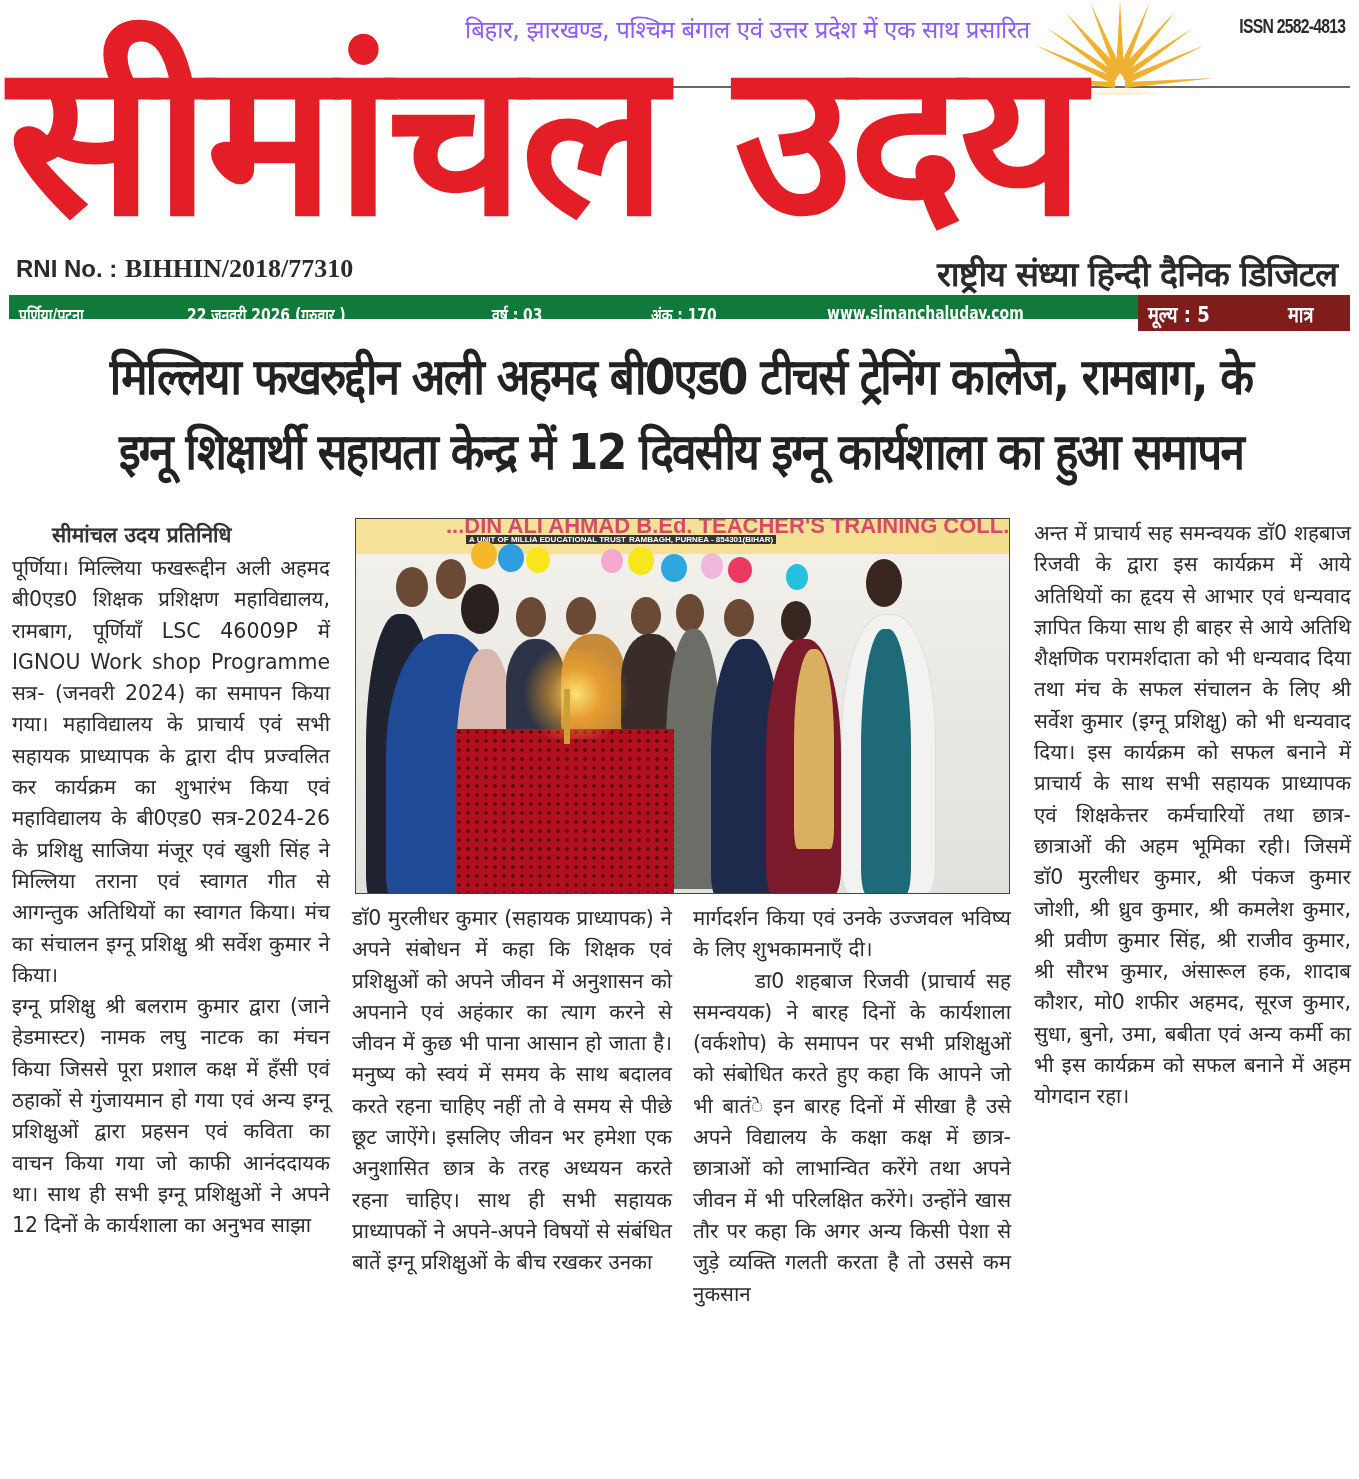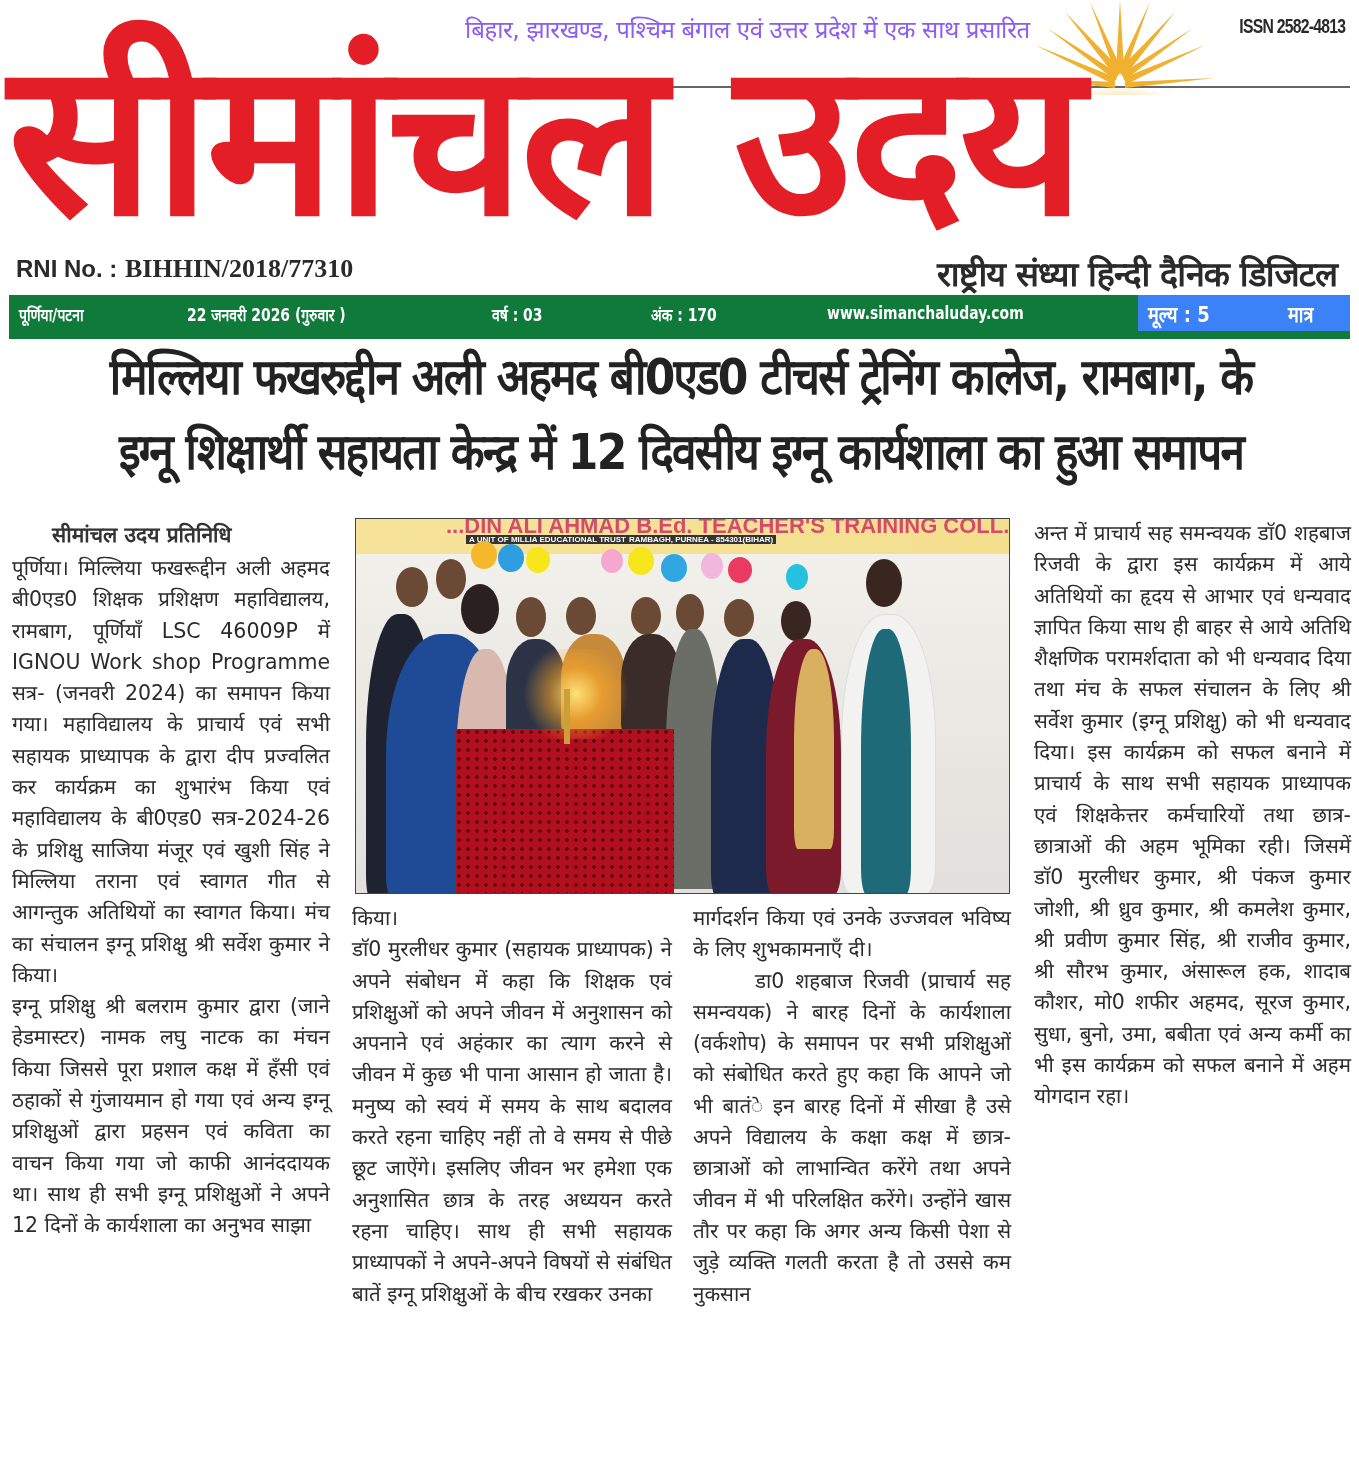--- a/index.html
+++ b/index.html
@@ -36,27 +36,27 @@
   .rni .lbl { font-family: "Liberation Sans", sans-serif; font-weight: bold; }
   .rni .val { font-family: "Liberation Serif", serif; font-weight: bold; font-size: 26px; }
   .subtitle {
     position: absolute; right: 22px; top: 250px;
     font-family: "DejaVu Sans", sans-serif; font-weight: bold; font-size: 34px;
     color: #2a2a2a; letter-spacing: -1px; white-space: nowrap; text-align: right;
   }
 
   
   .strip {
-    position: absolute; left: 9px; top: 295px; width: 1341px; height: 44px;
+    position: absolute; left: 9px; top: 295px; width: 1341px; height: 24px;
     background: #0f7a3a; display: flex; align-items: center;
     color: #ffffff; font-size: 17px; font-weight: bold; white-space: nowrap;
   }
   .strip span { position: absolute; top: 8px; transform: scaleX(0.82); transform-origin: left center; }
   .price {
-    position: absolute; right: 0; top: 0; width: 212px; height: 36px; background: #3b82f6;
+    position: absolute; right: 0; top: 0; width: 212px; height: 36px; background: #7f1d1d;
     color: #fff; font-size: 22px; font-weight: bold;
   }
   .price span { position: absolute; top: 3px; }
 
   
   .headline {
     position: absolute; left: 12px; width: 1338px; text-align: center;
     font-family: "DejaVu Sans", sans-serif; font-weight: bold; color: #222;
     font-size: 50px; line-height: 1; letter-spacing: -2px; white-space: nowrap;
     transform: scaleX(0.88); transform-origin: center top;
@@ -211,21 +211,20 @@
   <div class="glow"></div>
   <div class="lamp"></div>
 </figure>
 
 <article class="col col1">
   <p>पूर्णिया। मिल्लिया फखरूद्दीन अली अहमद बी0एड0 शिक्षक प्रशिक्षण महाविद्यालय, रामबाग, पूर्णियाँ LSC 46009P में IGNOU Work shop Programme सत्र- (जनवरी 2024) का समापन किया गया। महाविद्यालय के प्राचार्य एवं सभी सहायक प्राध्यापक के द्वारा दीप प्रज्वलित कर कार्यक्रम का शुभारंभ किया एवं महाविद्यालय के बी0एड0 सत्र-2024-26 के प्रशिक्षु साजिया मंजूर एवं खुशी सिंह ने मिल्लिया तराना एवं स्वागत गीत से आगन्तुक अतिथियों का स्वागत किया। मंच का संचालन इग्नू प्रशिक्षु श्री सर्वेश कुमार ने किया।</p>
   <p> इग्नू प्रशिक्षु श्री बलराम कुमार द्वारा (जाने हेडमास्टर) नामक लघु नाटक का मंचन किया जिससे पूरा प्रशाल कक्ष में हँसी एवं ठहाकों से गुंजायमान हो गया एवं अन्य इग्नू प्रशिक्षुओं द्वारा प्रहसन एवं कविता का वाचन किया गया जो काफी आनंददायक था। साथ ही सभी इग्नू प्रशिक्षुओं ने अपने 12 दिनों के कार्यशाला का अनुभव साझा</p>
 </article>
 
 <article class="col col2">
-  <p>किया।</p>
   <p>डाॅ0 मुरलीधर कुमार (सहायक प्राध्यापक) ने अपने संबोधन में कहा कि शिक्षक एवं प्रशिक्षुओं को अपने जीवन में अनुशासन को अपनाने एवं अहंकार का त्याग करने से जीवन में कुछ भी पाना आसान हो जाता है। मनुष्य को स्वयं में समय के साथ बदालव करते रहना चाहिए नहीं तो वे समय से पीछे छूट जाऐंगे। इसलिए जीवन भर हमेशा एक अनुशासित छात्र के तरह अध्ययन करते रहना चाहिए। साथ ही सभी सहायक प्राध्यापकों ने अपने-अपने विषयों से संबंधित बातें इग्नू प्रशिक्षुओं के बीच रखकर उनका</p>
 </article>
 
 <article class="col col3">
   <p>मार्गदर्शन किया एवं उनके उज्जवल भविष्य के लिए शुभकामनाएँ दी।</p>
   <p style="text-indent:62px;">डा0 शहबाज रिजवी (प्राचार्य सह समन्वयक) ने बारह दिनों के कार्यशाला (वर्कशोप) के समापन पर सभी प्रशिक्षुओं को संबोधित करते हुए कहा कि आपने जो भी बातंे इन बारह दिनों में सीखा है उसे अपने विद्यालय के कक्षा कक्ष में छात्र-छात्राओं को लाभान्वित करेंगे तथा अपने जीवन में भी परिलक्षित करेंगे। उन्होंने खास तौर पर कहा कि अगर अन्य किसी पेशा से जुड़े व्यक्ति गलती करता है तो उससे कम नुकसान</p>
 </article>
 
 <article class="col col4">
   <p>अन्त में प्राचार्य सह समन्वयक डाॅ0 शहबाज रिजवी के द्वारा इस कार्यक्रम में आये अतिथियों का हृदय से आभार एवं धन्यवाद ज्ञापित किया साथ ही बाहर से आये अतिथि शैक्षणिक परामर्शदाता को भी धन्यवाद दिया तथा मंच के सफल संचालन के लिए श्री सर्वेश कुमार (इग्नू प्रशिक्षु) को भी धन्यवाद दिया। इस कार्यक्रम को सफल बनाने में प्राचार्य के साथ सभी सहायक प्राध्यापक एवं शिक्षकेत्तर कर्मचारियों तथा छात्र-छात्राओं की अहम भूमिका रही। जिसमें डाॅ0 मुरलीधर कुमार, श्री पंकज कुमार जोशी, श्री ध्रुव कुमार, श्री कमलेश कुमार, श्री प्रवीण कुमार सिंह, श्री राजीव कुमार, श्री सौरभ कुमार, अंसारूल हक, शादाब कौशर, मो0 शफीर अहमद, सूरज कुमार, सुधा, बुनो, उमा, बबीता एवं अन्य कर्मी का भी इस कार्यक्रम को सफल बनाने में अहम योगदान रहा।</p>

